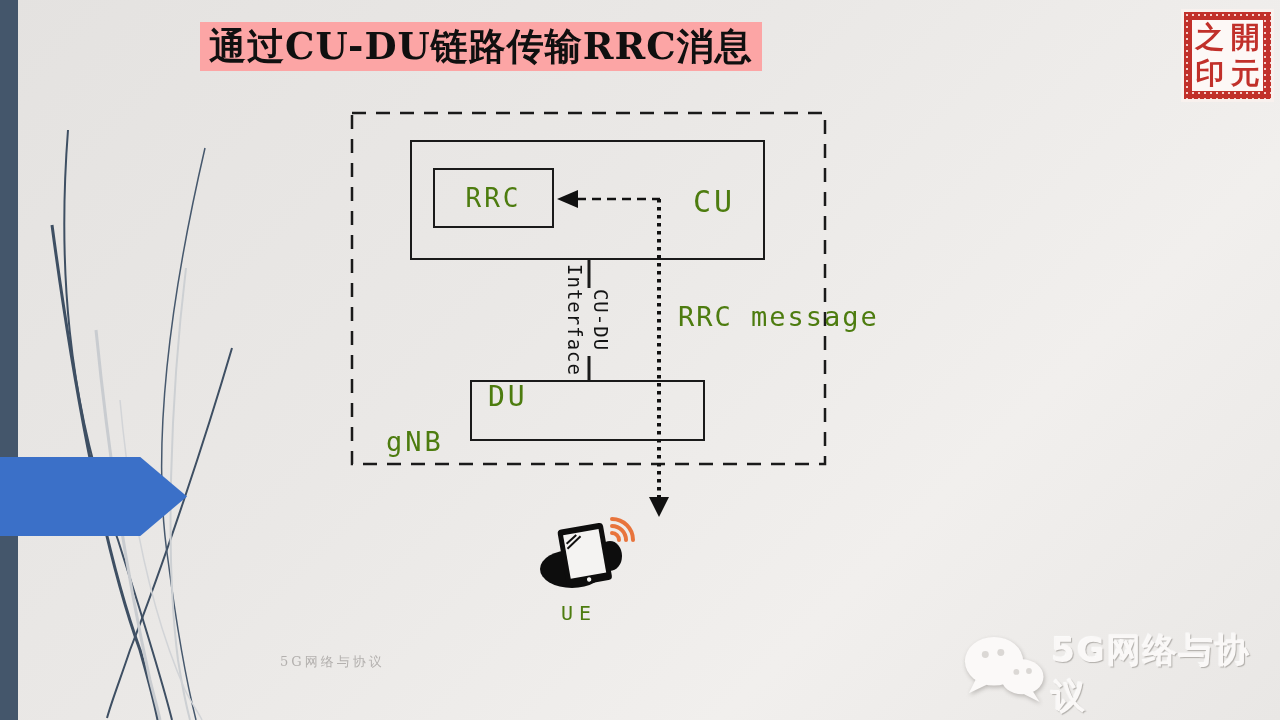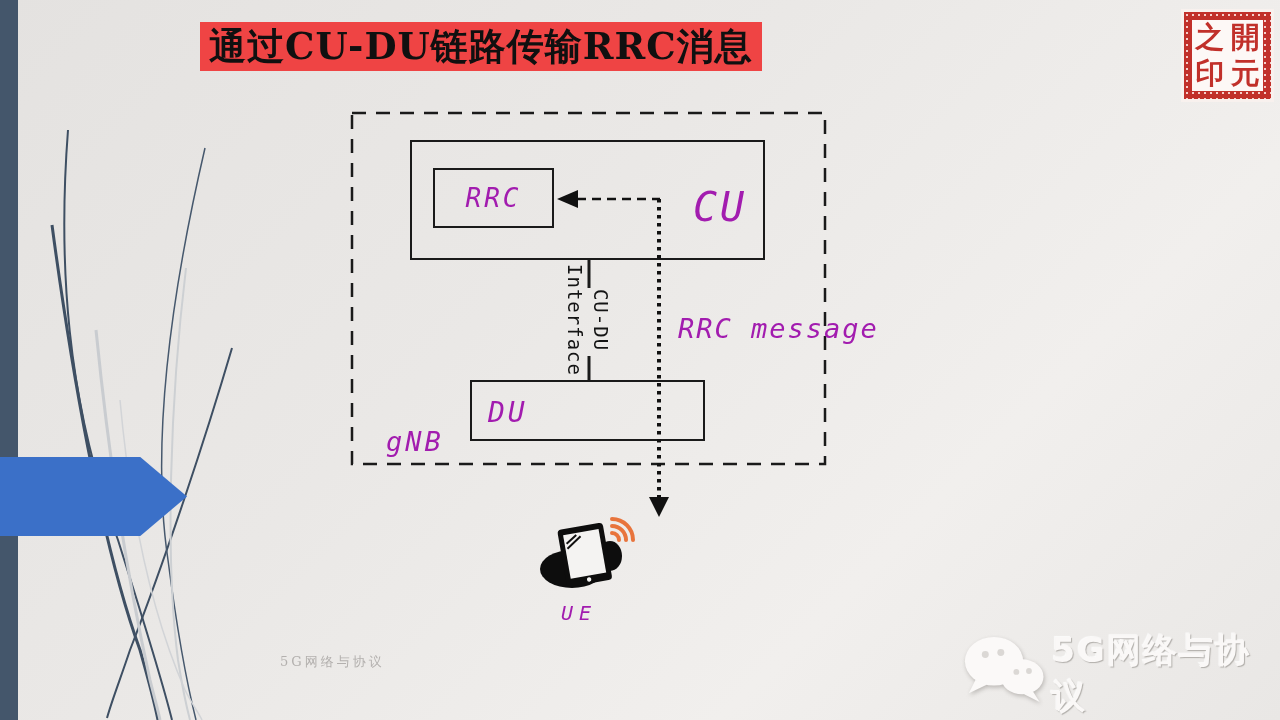--- a/index.html
+++ b/index.html
@@ -16,21 +16,21 @@
   
   .blue-arrow {
     position:absolute; left:0; top:457px; width:187px; height:79px;
     background:#3b70c8;
     clip-path:polygon(0 0, 75% 0, 100% 50%, 75% 100%, 0 100%);
     filter:drop-shadow(2px 3px 2px rgba(140,145,155,.45));
   }
   
   .title {
     position:absolute; left:200px; top:22px;
-    background:#ef4444; color:#101010;
+    background:#fca5a5; color:#101010;
     font-family:"DejaVu Serif","Liberation Serif",serif;
     font-weight:700; font-size:37px; line-height:46px;
     padding:1px 9px 2px 9px; letter-spacing:1px; white-space:nowrap;
   }
   
   .seal-outer { position:absolute; left:1181px; top:9px; width:93px; height:93px;
     background:#f8f1ee; padding:3px; }
   .seal {
     width:100%; height:100%; padding:8px; background:#c1302a;
     background-image:radial-gradient(rgba(255,235,232,.85) 1px, transparent 1.4px);
@@ -44,30 +44,30 @@
     display:flex; align-items:center; justify-content:center;
     color:#c1302a; font-family:"DejaVu Serif","Liberation Serif",serif;
     font-weight:700; font-size:29px; line-height:1;
   }
   
   .box { position:absolute; border:2px solid #1a1a1a; background:transparent; }
   .cu-box   { left:410px; top:140px; width:355px; height:120px; }
   .rrc-box  { left:433px; top:168px; width:121px; height:60px; }
   .du-box   { left:470px; top:380px; width:235px; height:61px; }
   .dlabel {
-    position:absolute; color:#a21caf;
+    position:absolute; color:#4d7c0f;
     font-family:"DejaVu Sans Mono","Liberation Mono",monospace;
-    letter-spacing:3px; white-space:nowrap;font-style:italic;
+    letter-spacing:3px; white-space:nowrap;
   }
   .rrc-label { left:433px; top:168px; width:121px; height:60px; font-size:26px;
     display:flex; align-items:center; justify-content:center; }
-  .cu-label  { left:693px; top:184px; font-size:40px; }
-  .du-label  { left:488px; top:396px; font-size:28px; }
+  .cu-label  { left:693px; top:184px; font-size:30px; }
+  .du-label  { left:488px; top:380px; font-size:28px; }
   .gnb-label { left:386px; top:426px; font-size:27px; }
-  .msg-label { left:678px; top:313px; font-size:27px; letter-spacing:2px; }
+  .msg-label { left:678px; top:301px; font-size:27px; letter-spacing:2px; }
   .ue-label  { left:561px; top:601px; font-size:20px; letter-spacing:6px; }
   .rot-label {
     position:absolute; left:528px; top:294px; width:120px;
     transform:rotate(90deg);
     font-family:"DejaVu Sans Mono","Liberation Mono",monospace;
     font-size:19px; line-height:26px; letter-spacing:1px;
     text-align:center; color:#141414; white-space:nowrap;
   }
   
   .lines-svg { position:absolute; left:0; top:0; width:1280px; height:720px; pointer-events:none; }

